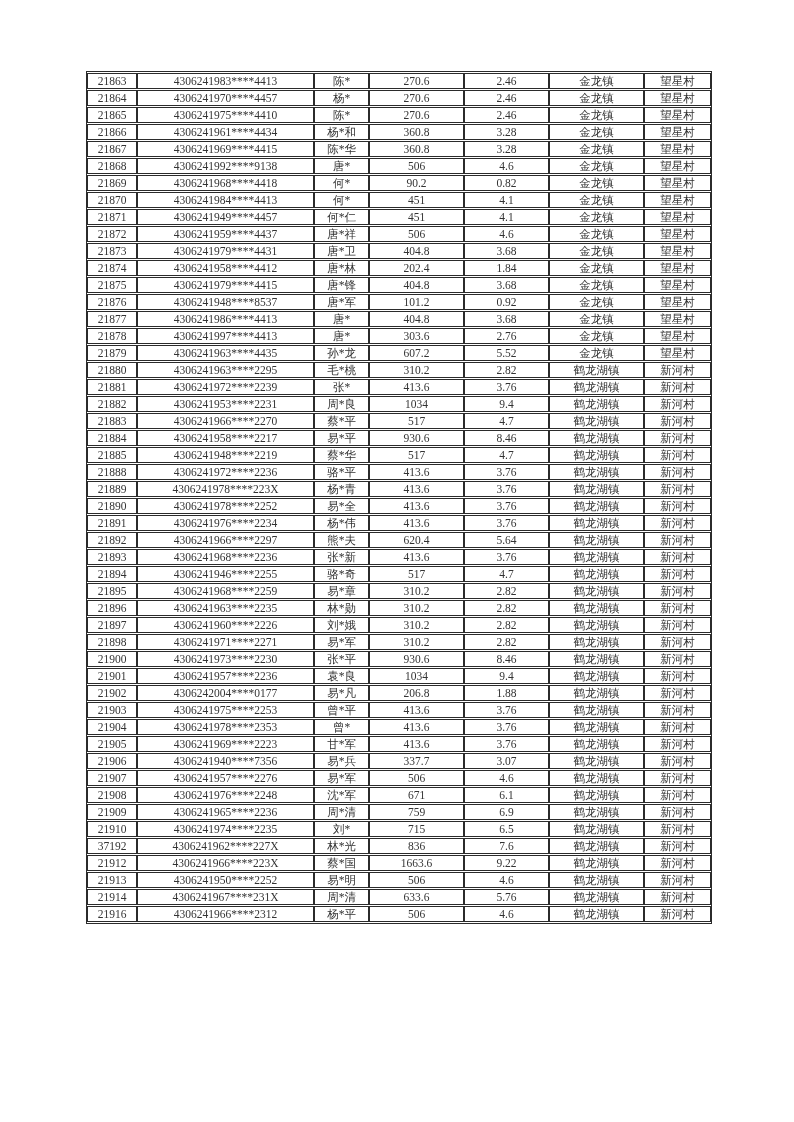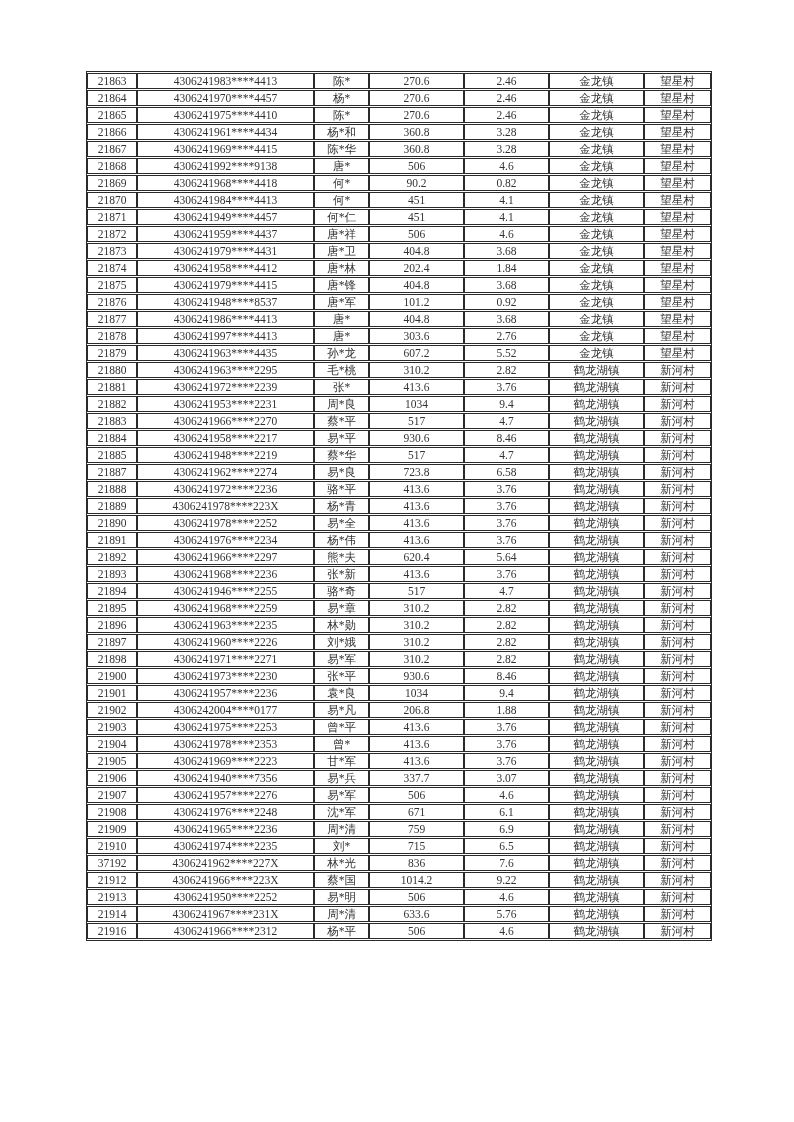--- a/index.html
+++ b/index.html
@@ -286,29 +286,20 @@
     <td>21885</td>
     <td>4306241948****2219</td>
     <td>蔡*华</td>
     <td>517</td>
     <td>4.7</td>
     <td>鹤龙湖镇</td>
     <td>新河村</td>
   </tr>
 
 
-  <tr>
-    <td>21887</td>
-    <td>4306241962****2274</td>
-    <td>易*良</td>
-    <td>723.8</td>
-    <td>6.58</td>
-    <td>鹤龙湖镇</td>
-    <td>新河村</td>
-  </tr>
 
   <tr>
     <td>21888</td>
     <td>4306241972****2236</td>
     <td>骆*平</td>
     <td>413.6</td>
     <td>3.76</td>
     <td>鹤龙湖镇</td>
     <td>新河村</td>
   </tr>
@@ -531,21 +522,21 @@
     <td>836</td>
     <td>7.6</td>
     <td>鹤龙湖镇</td>
     <td>新河村</td>
   </tr>
 
   <tr>
     <td>21912</td>
     <td>4306241966****223X</td>
     <td>蔡*国</td>
-    <td>1014.2</td>
+    <td>1663.6</td>
     <td>9.22</td>
     <td>鹤龙湖镇</td>
     <td>新河村</td>
   </tr>
 
   <tr>
     <td>21913</td>
     <td>4306241950****2252</td>
     <td>易*明</td>
     <td>506</td>

